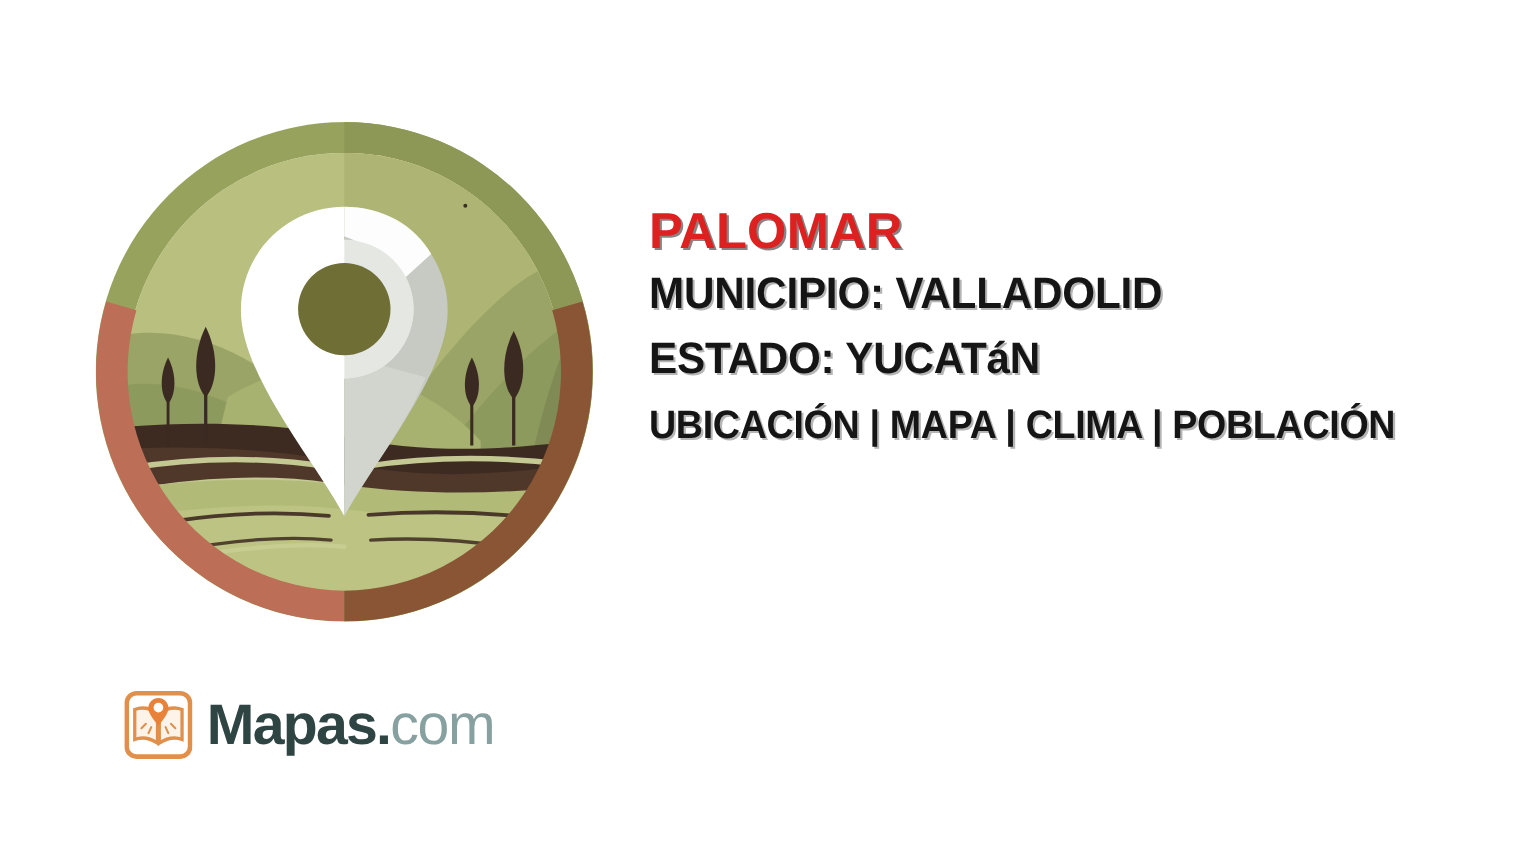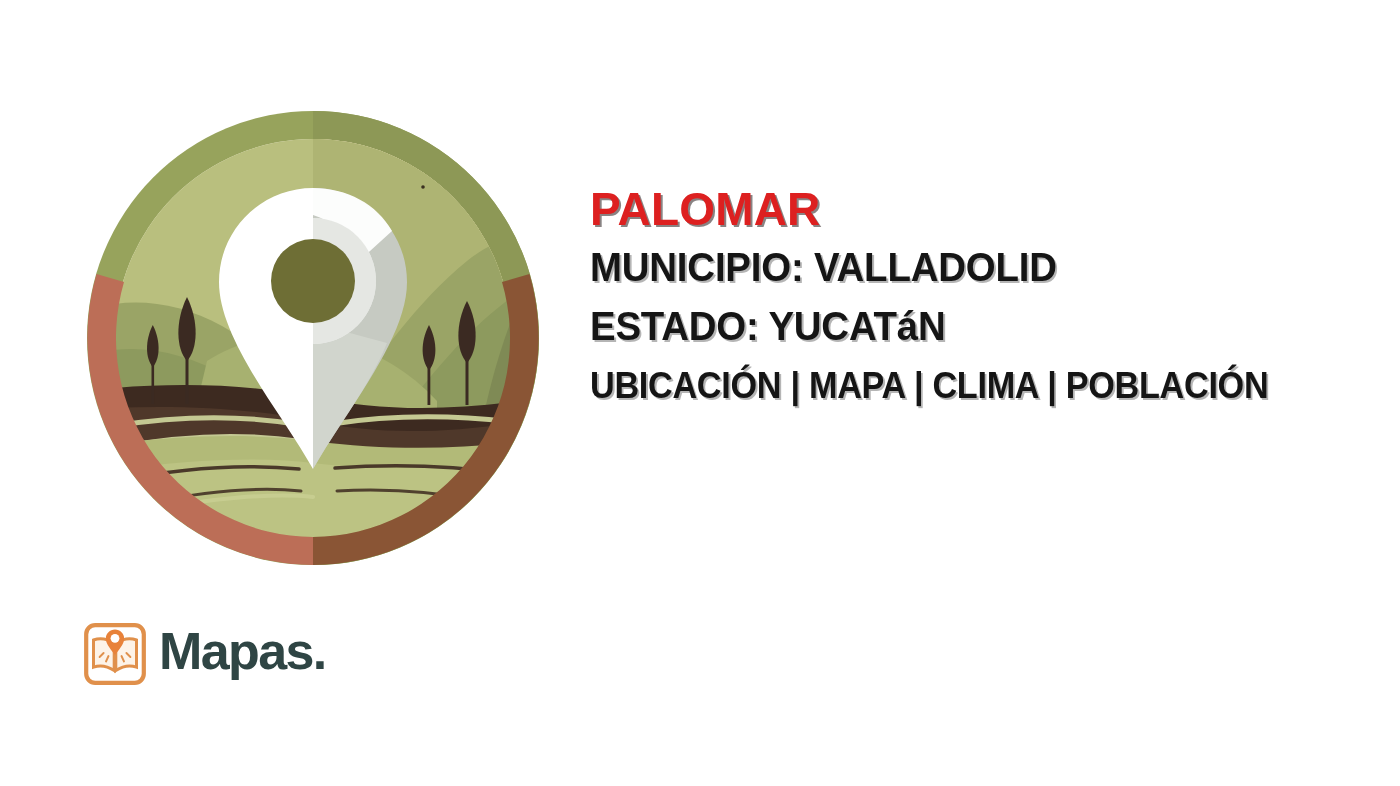--- a/index.html
+++ b/index.html
@@ -80,25 +80,25 @@
     text-shadow: 2px 2px 0 rgba(90,90,90,0.45);
     margin: 12px 0 0 0;
     white-space: nowrap;
     transform: scaleX(0.95);
     transform-origin: left center;
   }
 
   
   #brand {
     position: absolute;
-    left: 84px;
+    left: 113px;
     top: 623px;
     height: 72px;
     display: flex;
-    align-items: flex-start;
+    align-items: center;
     gap: 13px;
   }
   #brand-mark { width: 62px; height: 62px; display: block; flex: 0 0 auto; }
   #brand-mark svg { display: block; width: 100%; height: 100%; }
 
   #brand-text {
     font-family: "Liberation Sans", sans-serif;
     font-size: 52px;
     line-height: 56px;
     letter-spacing: -1.6px;
@@ -247,16 +247,17 @@
           <line x1="37.5" y1="33" x2="40" y2="38.5"></line>
           <line x1="19.6" y1="30" x2="15.6" y2="34"></line>
           <line x1="42.4" y1="30" x2="46.4" y2="34"></line>
         </g>
       </svg>
     </span>
 
     <span id="brand-text">
       <span class="brand-mapas">Mapas</span>
       <span class="brand-dot">.</span>
+      <span class="brand-com">com</span>
     </span>
   </div>
 
 </div>
 
 </body></html>

